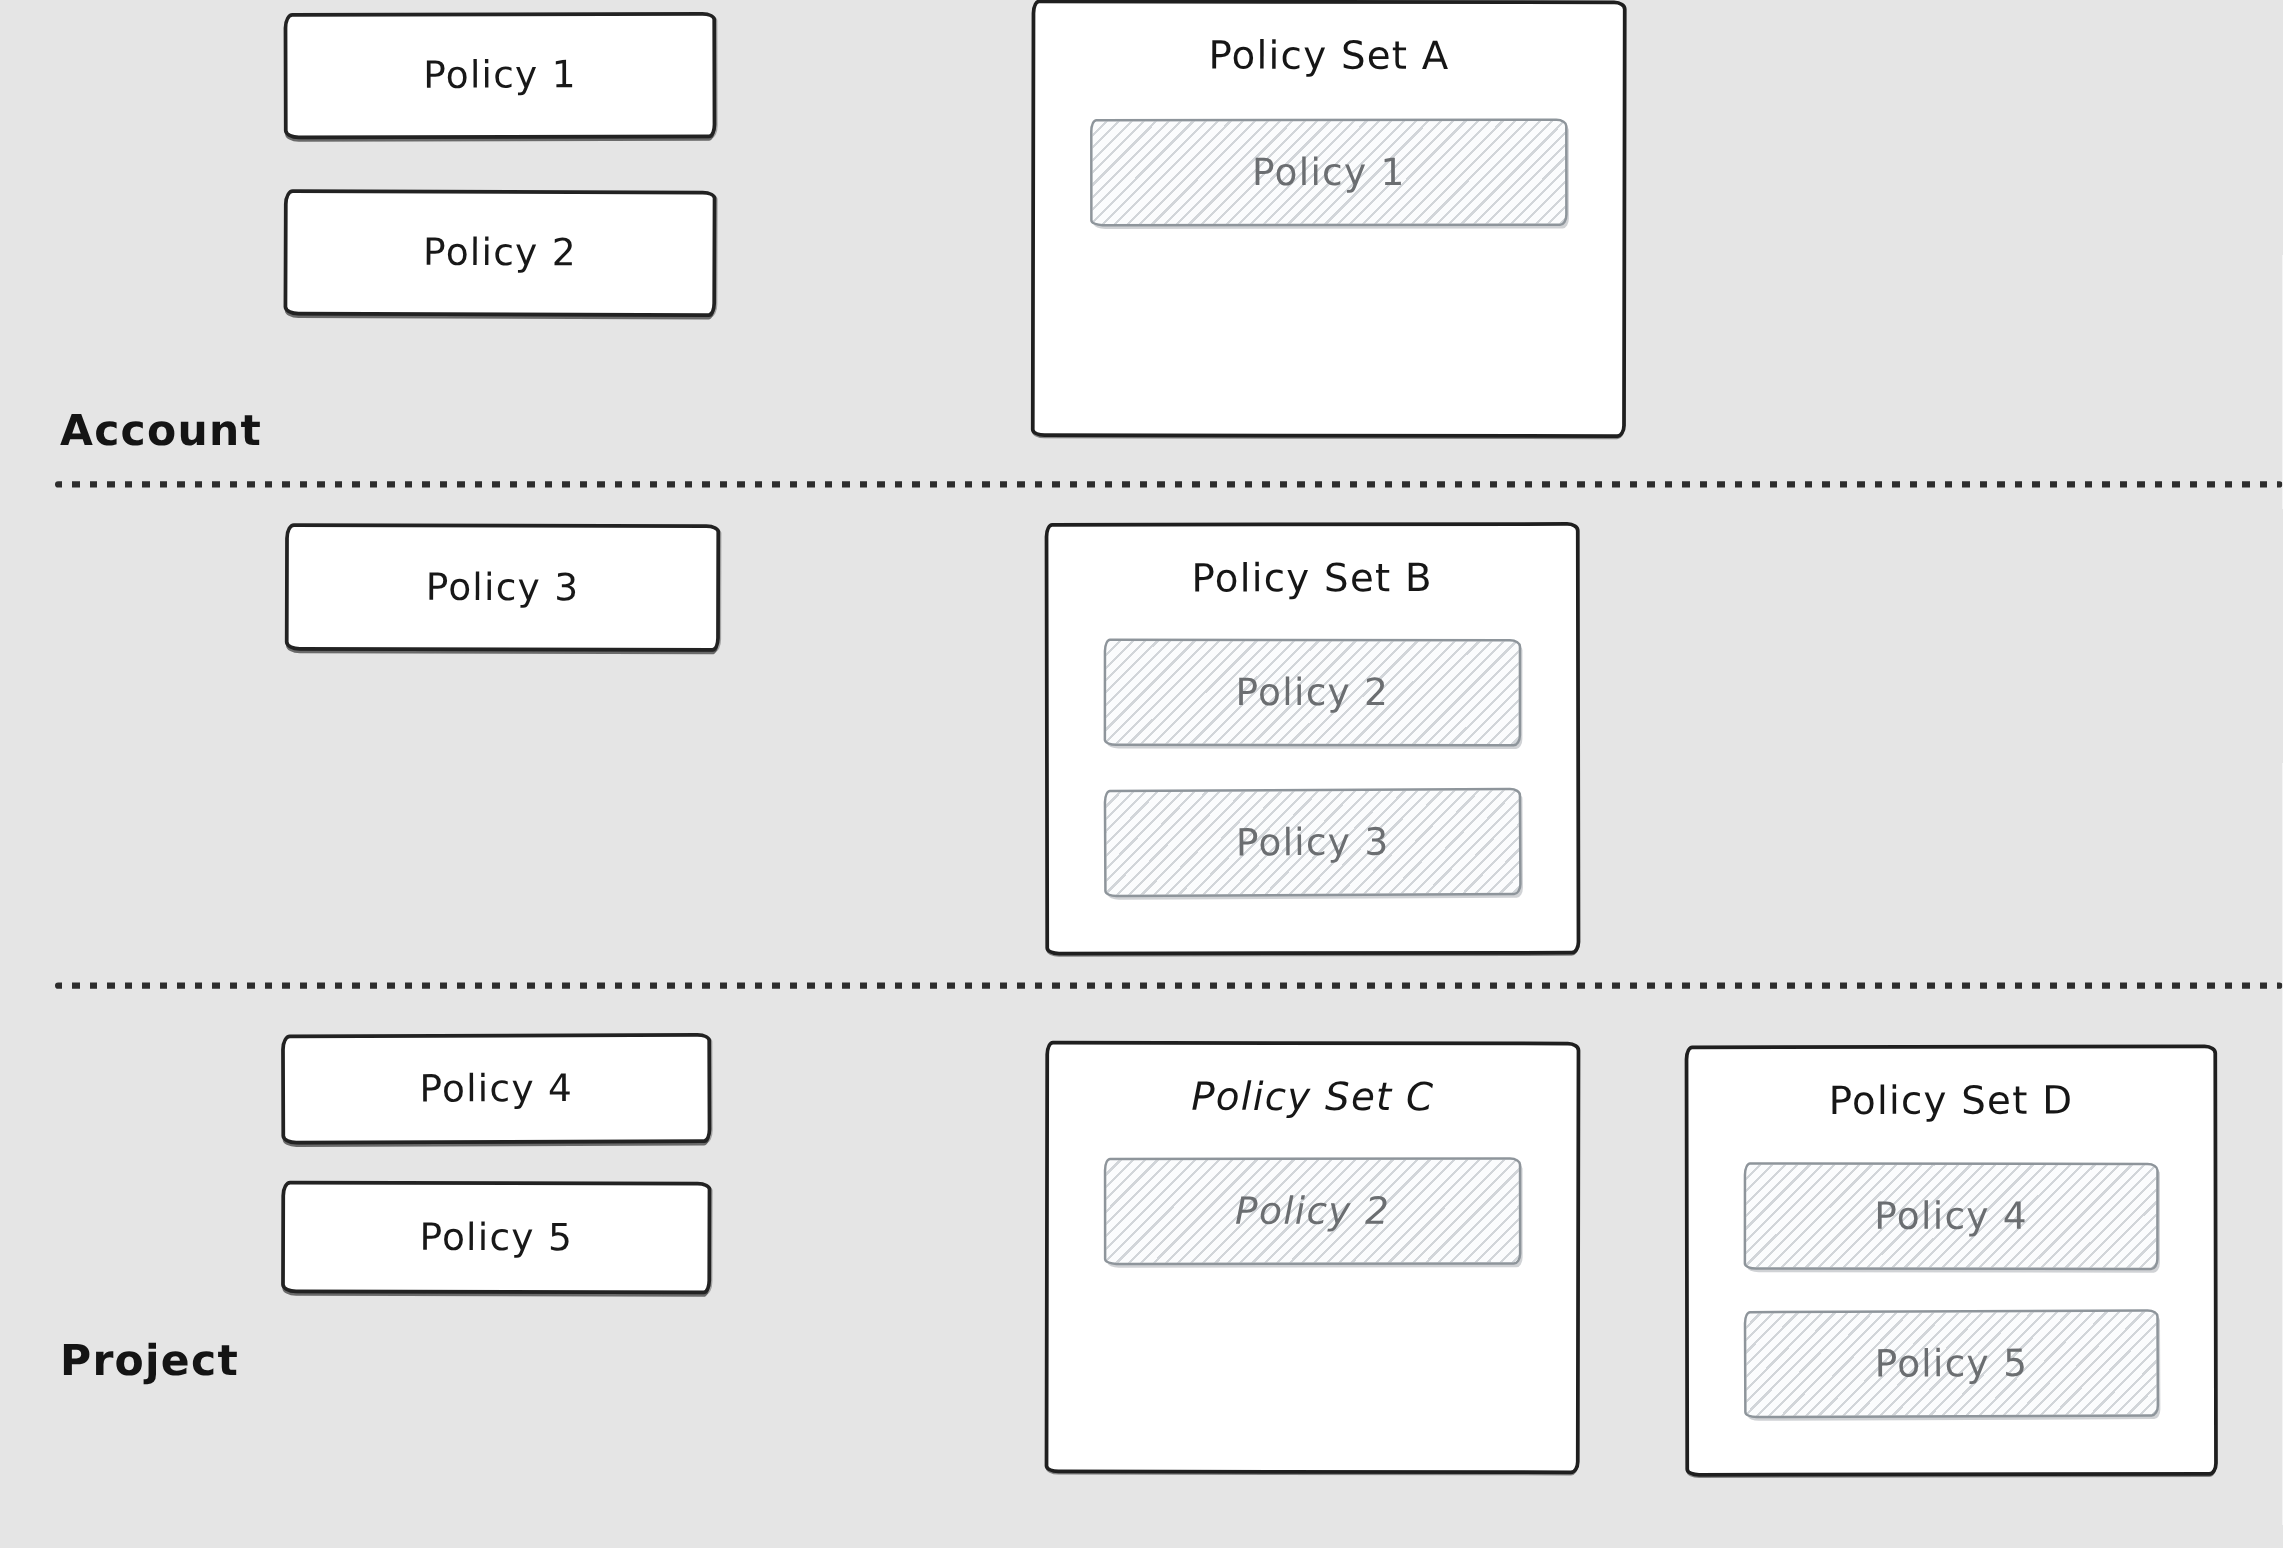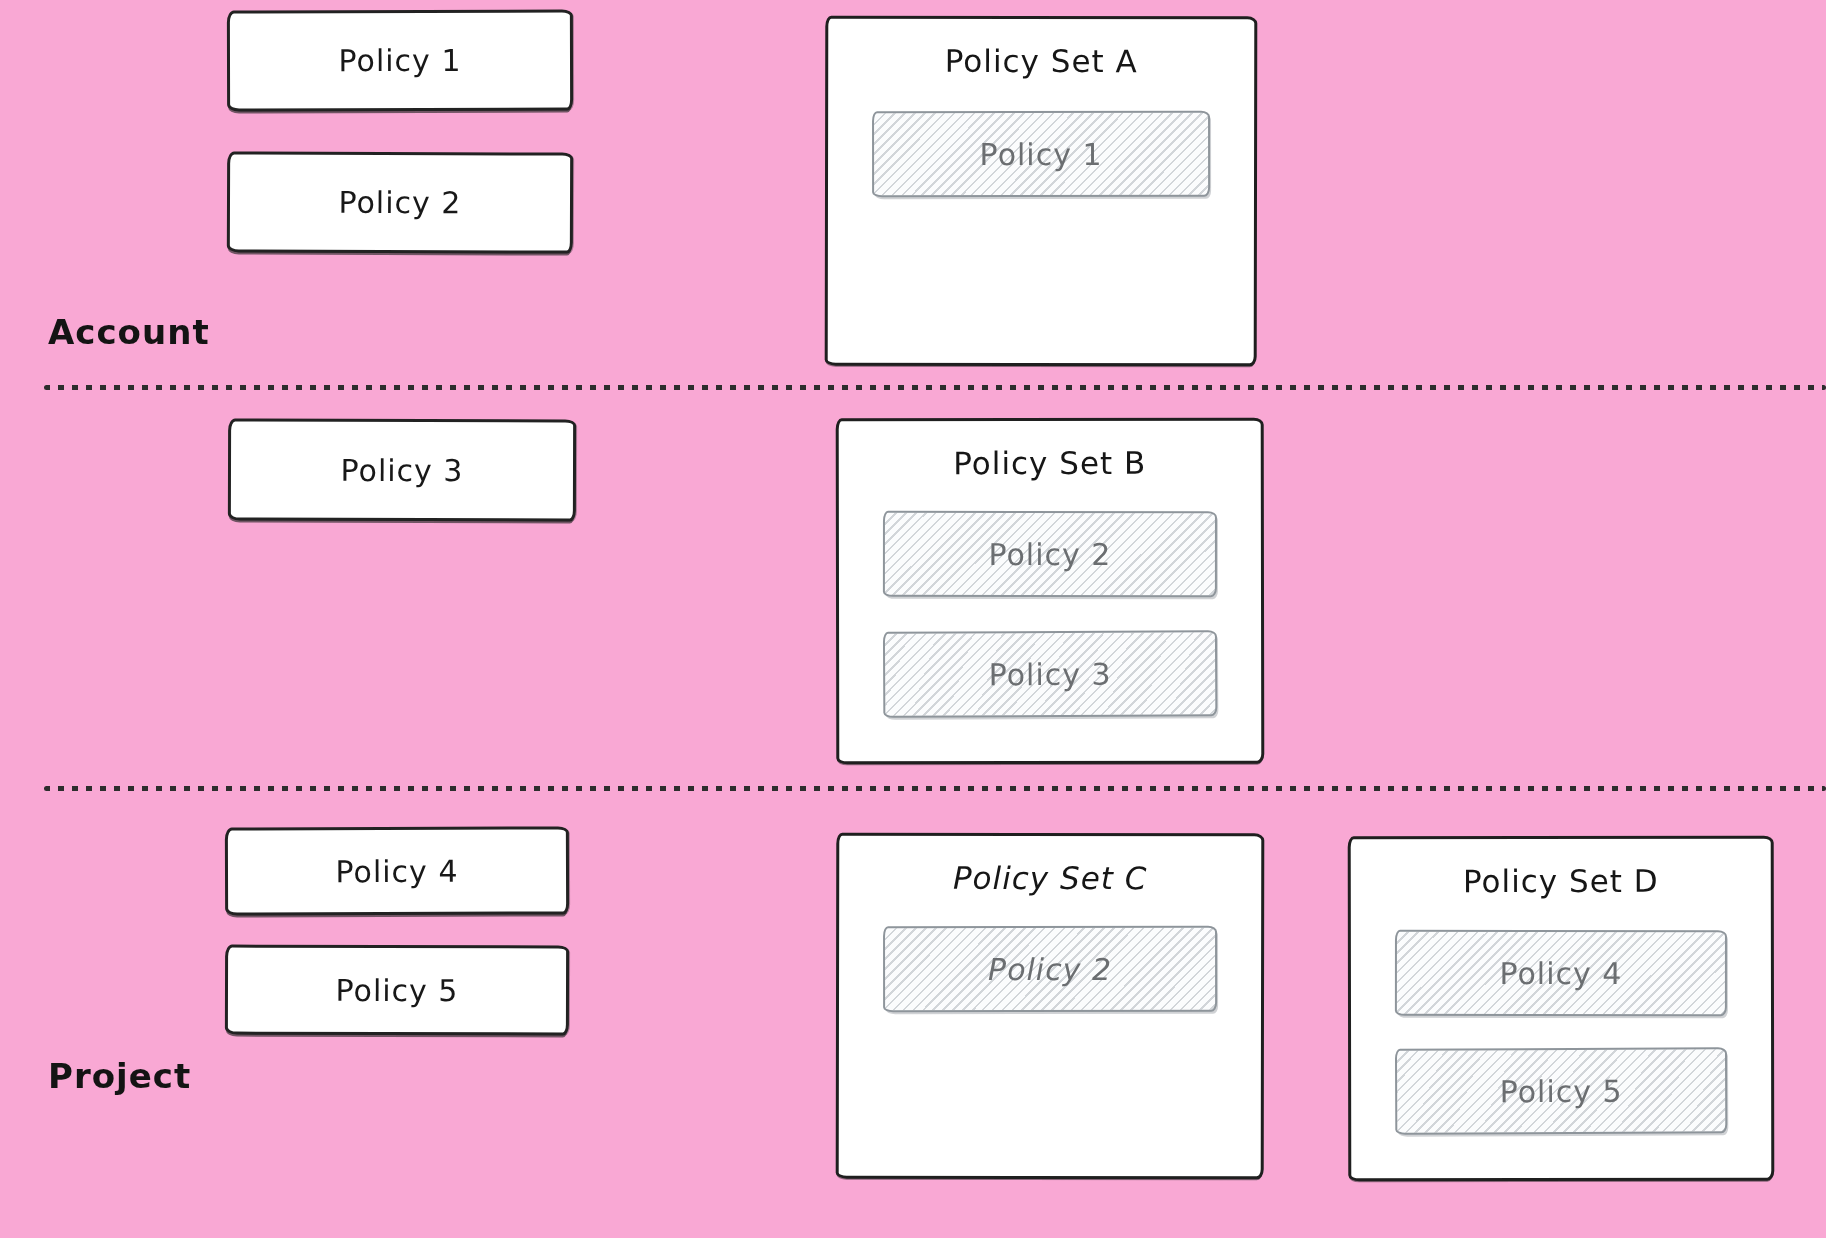--- a/index.html
+++ b/index.html
@@ -1,19 +1,19 @@
 <!DOCTYPE html>
 <html><head>
 <meta charset="utf-8">
 <style>
   html,body{margin:0;padding:0;background:#ffffff;}
   #canvas{
     position:relative;
     width:1826px;height:1238px;
-    background:#f9a8d4;
+    background:#e5e5e5;
     font-family:"DejaVu Sans", sans-serif;
     color:#1d1d1d;
     overflow:hidden;
   }
   
   .policy-box{
     position:absolute;
     background:#ffffff;
     border:3px solid #222222;
     border-radius:7px 11px 6px 12px / 12px 6px 11px 7px;
@@ -47,42 +47,42 @@
     border-radius:5px 9px 6px 10px / 10px 6px 9px 5px;
     box-shadow:2px 3px 0 -1px rgba(150,156,162,.45);
     display:flex;align-items:center;justify-content:center;
   }
   .member .lbl{
     font-size:30px;letter-spacing:1px;color:#6b6e71;
   }
   
   .section-label{
     position:absolute;left:48px;
-    font-size:34px;font-weight:600;letter-spacing:1px;color:#141414;
+    font-size:34px;font-weight:600;letter-spacing:1px;color:#141414;margin-top:13px;
   }
   .divider{
     position:absolute;left:44px;width:1782px;height:5px;
     background:repeating-linear-gradient(to right,#2d2d2d 0px,#2d2d2d 6px,rgba(0,0,0,0) 6px,rgba(0,0,0,0) 14px);
     border-radius:3px;
   }
 </style>
 </head>
 <body>
 
 <div id="canvas">
 
   <div class="policy-box" style="left:227px;top:10px;width:340px;height:95px;transform:rotate(-0.15deg);">
     <span class="lbl">Policy 1</span>
   </div>
 
   <div class="policy-box" style="left:227px;top:152px;width:340px;height:95px;transform:rotate(0.2deg);">
     <span class="lbl">Policy 2</span>
   </div>
 
-  <div class="policy-set" style="left:825px;top:16px;width:426px;height:344px;transform:rotate(0.1deg);">
+  <div class="policy-set" style="left:825px;top:0;width:426px;height:344px;transform:rotate(0.1deg);padding-left:44px;">
     <div class="set-title">Policy Set A</div>
     <div class="member" style="top:92px;transform:rotate(-0.15deg);">
       <span class="lbl">Policy 1</span>
     </div>
   </div>
 
   <div class="section-label" style="top:312px;">Account</div>
 
   <div class="divider" style="top:385px;"></div>
 

